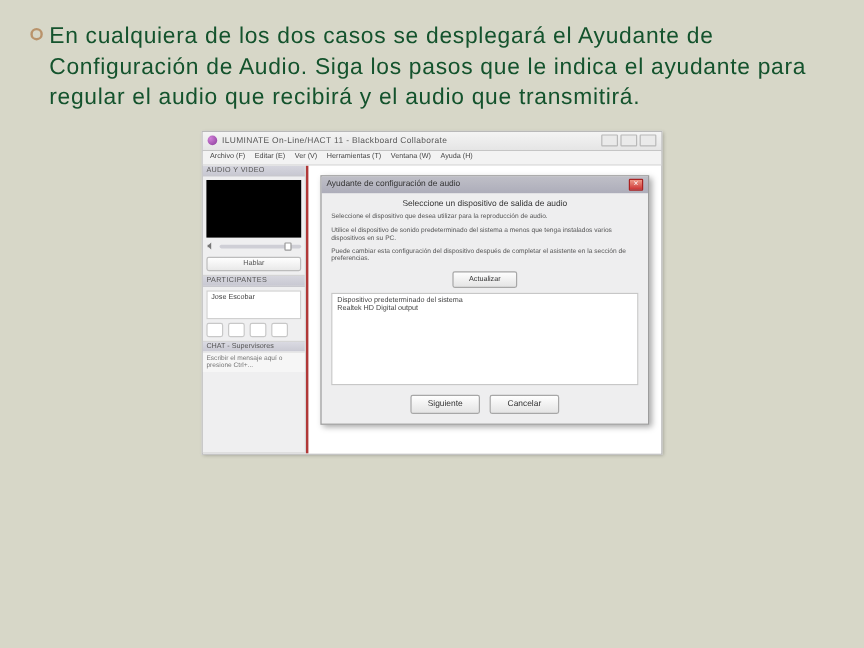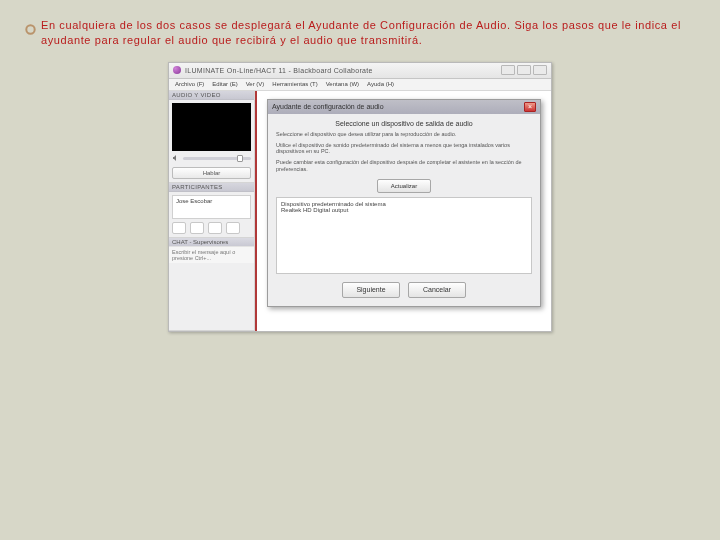--- a/index.html
+++ b/index.html
@@ -18,22 +18,22 @@
   .bullet-row {
     display: flex;
     align-items: flex-start;
   }
   .bullet-icon {
     flex: 0 0 auto;
     margin-top: 4px;
     margin-right: 4px;
   }
   .bullet-text {
-    color: #b91c1c;
-    font-size: 11px;
+    color: #14532d;
+    font-size: 19px;
     letter-spacing: 0.6px;
     line-height: 1.35;
   }
   .screenshot-wrap {
     width: 384px;
     margin: 14px auto 0 auto;
   }
   
   .app-window {
     width: 384px;

